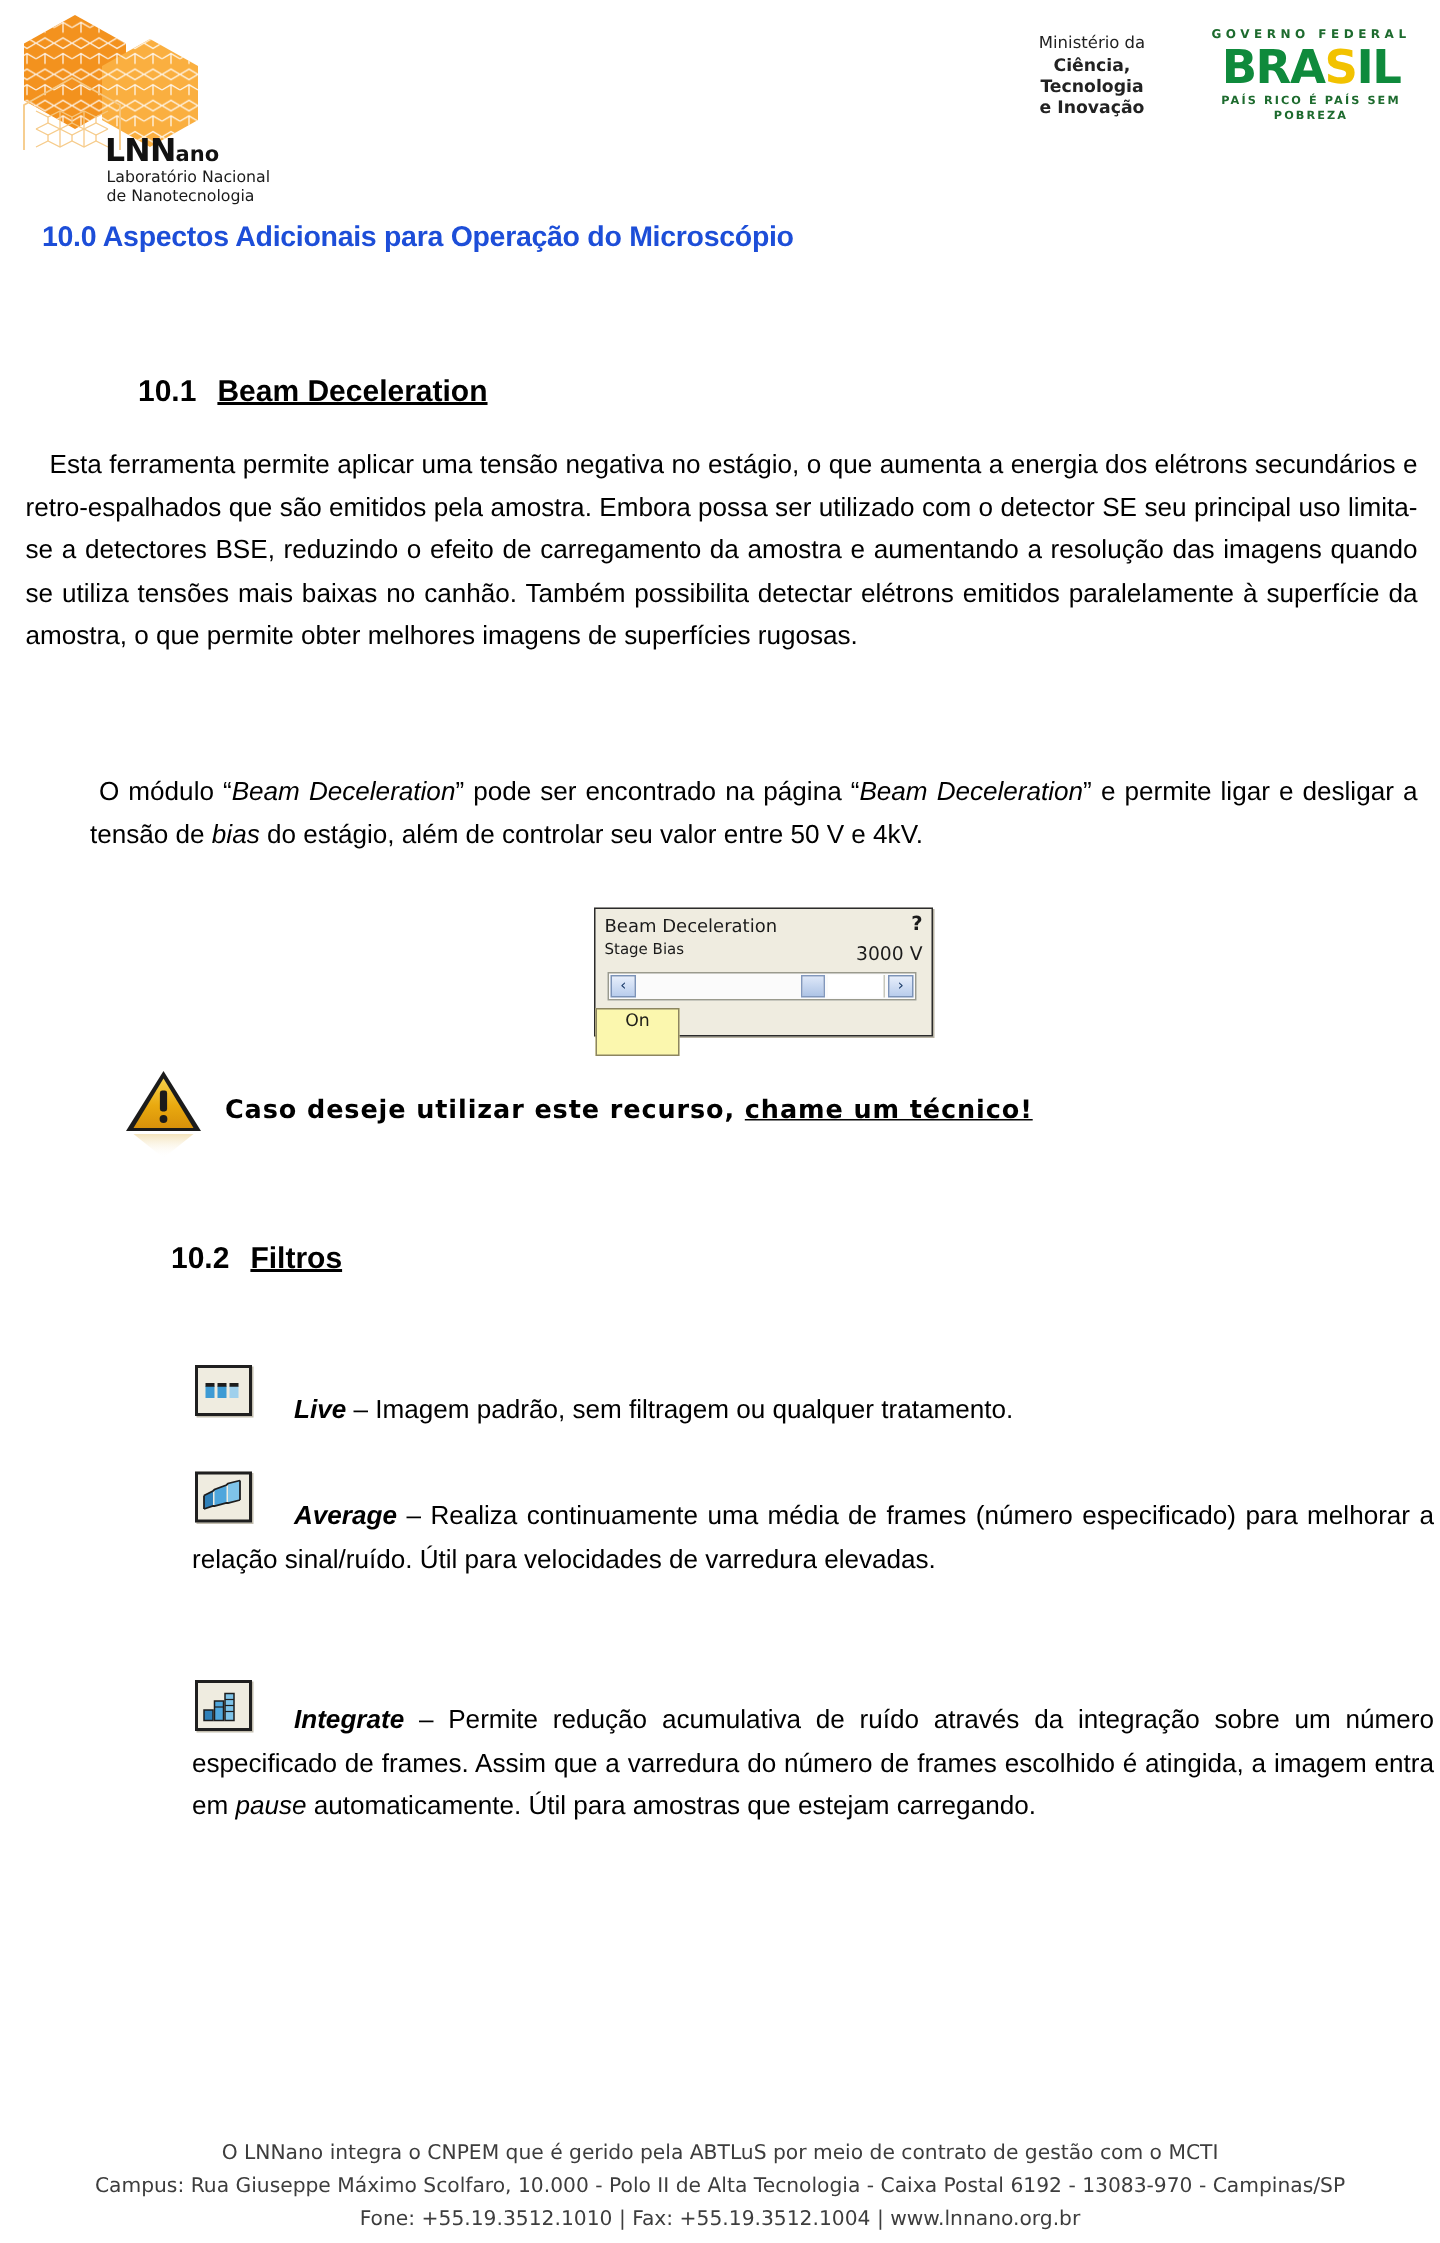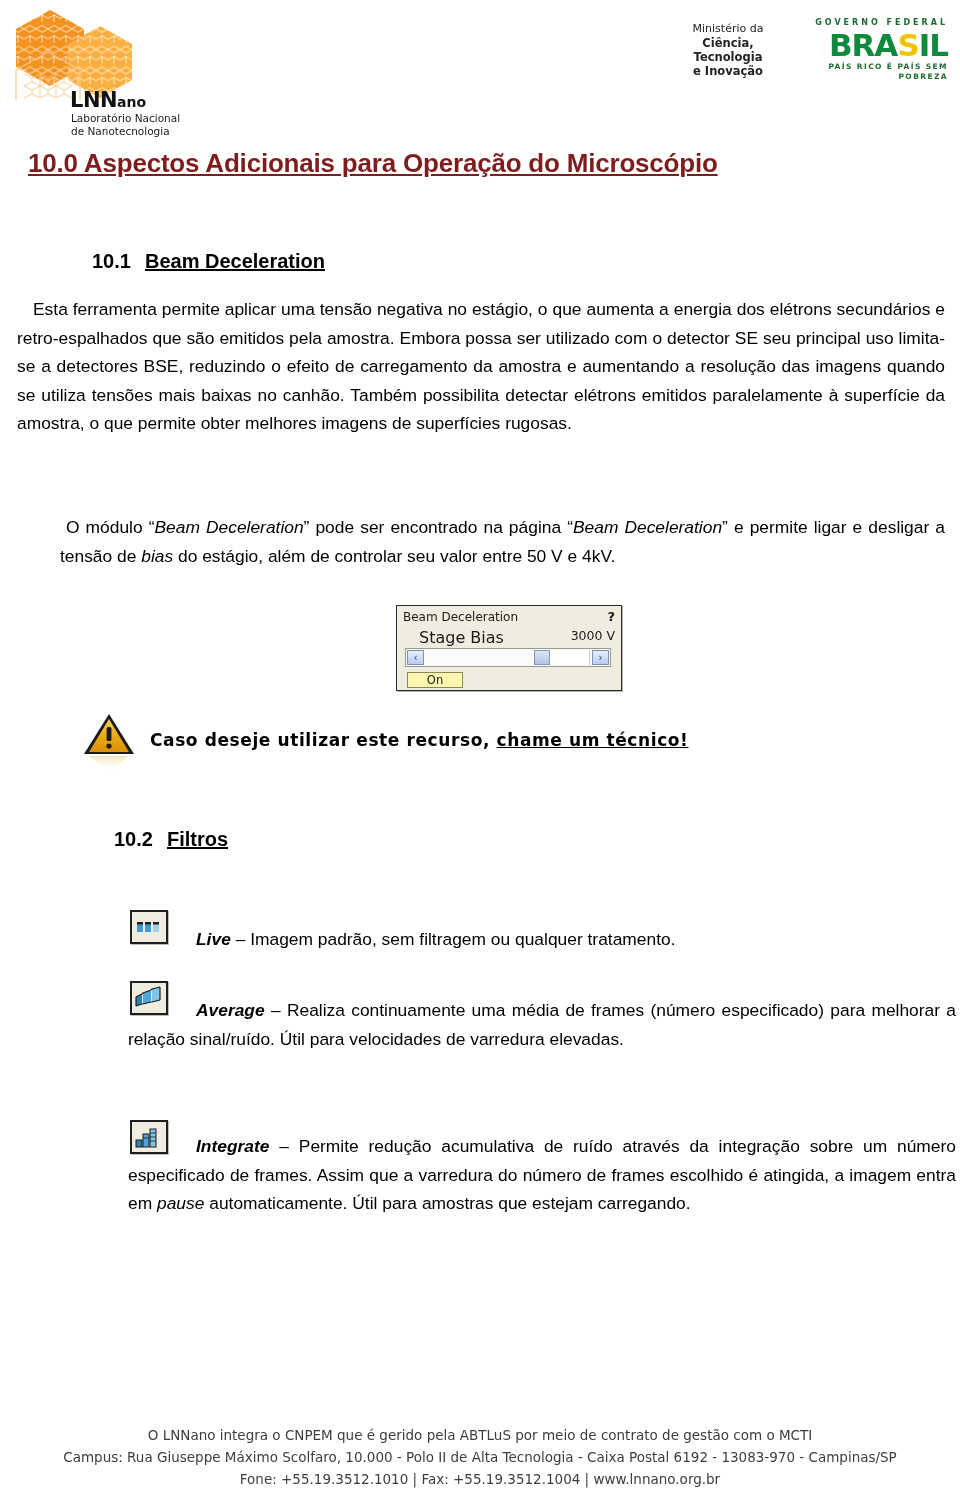--- a/index.html
+++ b/index.html
@@ -88,21 +88,21 @@
     color: #222;
   }
   .min-l1 { font-size: 11px; line-height: 14px; }
   .min-l2 { font-size: 11.5px; font-weight: 700; line-height: 14px; }
   .min-l3 { font-size: 11.5px; font-weight: 700; line-height: 14px; }
 
   .logo-brasil {
     position: absolute;
     left: 800px; top: 18px;
     width: 148px;
-    text-align: right;
+    text-align: center;
   }
   .gov-federal {
     font-family: "DejaVu Sans", sans-serif;
     font-size: 8px;
     letter-spacing: 3px;
     font-weight: 700;
     color: #1d6b2e;
     line-height: 10px;
   }
   .brasil-big {
@@ -123,25 +123,24 @@
     font-weight: 700;
     color: #1d6b2e;
     line-height: 10px;
   }
 
   
   .doc-title {
     position: absolute;
     left: 28px; top: 148px;
     width: 900px;
-    font-size: 26px;
+    font-size: 19px;
     font-weight: 700;
     letter-spacing: -0.2px;
-    color: #7f1d1d;
-    text-decoration: underline;
+    color: #1d4ed8;
   }
 
   .h2 {
     position: absolute;
     font-size: 20px;
     font-weight: 700;
     color: #000;
     margin-left: 26px;
   }
   .h2 .num { margin-right: 14px; }
@@ -185,21 +184,21 @@
   .bd-help {
     position: absolute; right: 0; top: -1px;
     font-size: 13px; font-weight: 700; color: #1b1b1b;
     cursor: pointer;
   }
   .bd-row {
     position: absolute;
     left: 6px; top: 22px; right: 6px;
     height: 17px;
   }
-  .bd-label { position: absolute; left: 0; top: 0; font-size: 16px; color: #1b1b1b; margin-left: 16px; }
+  .bd-label { position: absolute; left: 0; top: 0; font-size: 10px; color: #1b1b1b; }
   .bd-value { position: absolute; right: 0; top: 0; font-size: 12.5px; color: #1b1b1b; }
   .bd-slider {
     position: absolute;
     left: 8px; top: 42px;
     width: 206px; height: 19px;
     background: #fbfbfb;
     border: 1px solid #9a9a8d;
     box-sizing: border-box;
   }
   .bd-arrow {
@@ -226,22 +225,22 @@
   .bd-gap {
     position: absolute;
     left: 146px; top: 1px;
     width: 38px; height: 15px;
     background: #ffffff;
     border-right: 1px solid #c8c8bc;
     box-sizing: border-box;
   }
   .bd-on {
     position: absolute;
-    left: 10px; top: 66px;
-    width: 56px; height: 16px;
+    left: 0; top: 66px;
+    width: 56px; height: 32px;
     background: #fbf7ae;
     border: 1px solid #8c8560;
     box-sizing: border-box;
     font-size: 11.5px;
     color: #20201a;
     text-align: center;
     line-height: 14px;
   }
 
   

